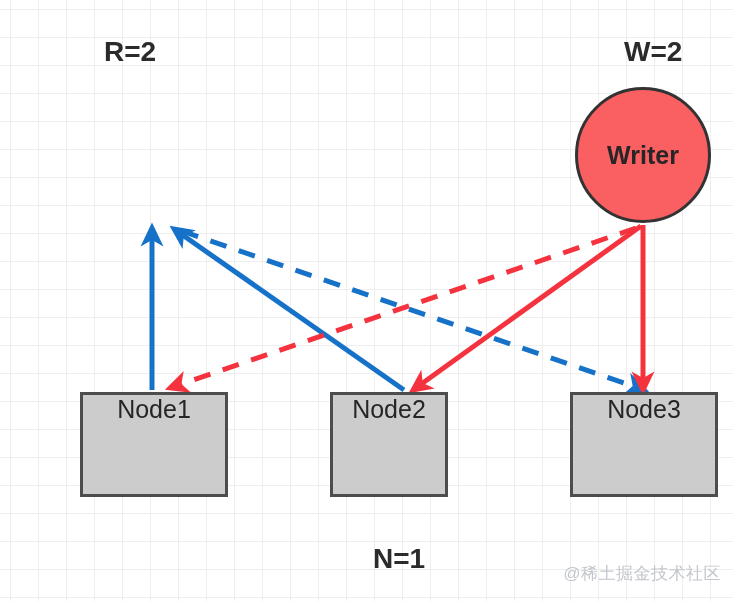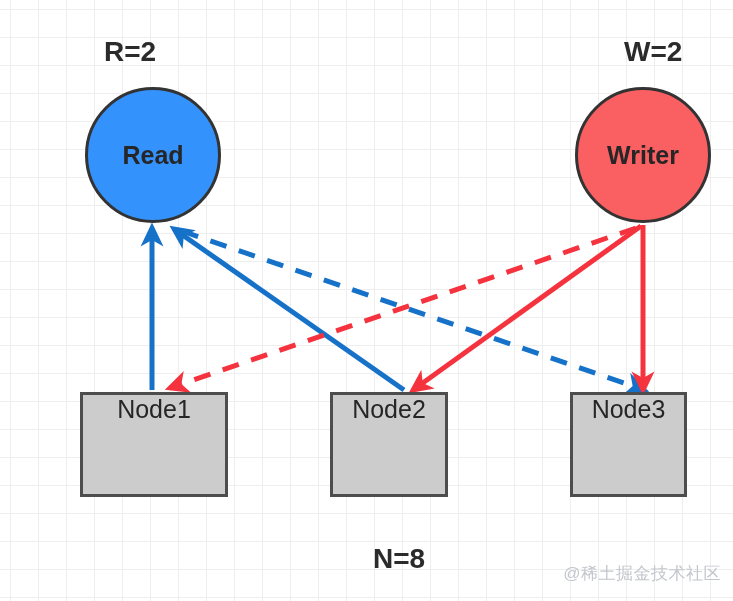--- a/index.html
+++ b/index.html
@@ -88,36 +88,33 @@
     <g id="edge-group">
         <line x1="152" y1="390" x2="152" y2="228" stroke="#1572c8" stroke-width="5" stroke-linecap="butt" marker-end="url(#arrow-blue)"></line>
         <line x1="404" y1="390" x2="174" y2="229" stroke="#1572c8" stroke-width="5" stroke-linecap="butt" marker-end="url(#arrow-blue)"></line>
         <line x1="182" y1="231" x2="644" y2="390" stroke="#1572c8" stroke-width="5" stroke-linecap="butt" stroke-dasharray="17 13" marker-end="url(#arrow-blue)"></line>
         <line x1="643" y1="225" x2="643" y2="390" stroke="#f5333f" stroke-width="5" stroke-linecap="butt" marker-end="url(#arrow-red)"></line>
         <line x1="641" y1="226" x2="413" y2="390" stroke="#f5333f" stroke-width="5" stroke-linecap="butt" marker-end="url(#arrow-red)"></line>
         <line x1="636" y1="228" x2="170" y2="388" stroke="#f5333f" stroke-width="5" stroke-linecap="butt" stroke-dasharray="17 13" marker-end="url(#arrow-red)"></line>
       </g>
   </svg>
 
-  <div class="node-circle" id="actor-read" style="left: 85px; top: 87px; width: 136px; height: 136px; background: rgb(51, 146, 251); border-color: rgb(51, 51, 51);">
-    <span>Read</span>
-  </div>
   <div class="node-circle" id="actor-writer" style="left: 575px; top: 87px; width: 136px; height: 136px; background: rgb(250, 95, 98); border-color: rgb(51, 51, 51);">
     <span>Writer</span>
   </div>
 
   <div class="node-box" id="box-node1" style="left: 80px; top: 392px; width: 148px; height: 105px; background: rgb(204, 204, 204); border-color: rgb(77, 77, 77);">
     <span>Node1</span>
   </div>
   <div class="node-box" id="box-node2" style="left: 330px; top: 392px; width: 118px; height: 105px; background: rgb(204, 204, 204); border-color: rgb(77, 77, 77);">
     <span>Node2</span>
   </div>
-  <div class="node-box" id="box-node3" style="left: 570px; top: 392px; width: 117px; height: 105px; background: rgb(204, 204, 204); border-color: rgb(77, 77, 77);">
+  <div class="node-box" id="box-node3" style="left: 570px; top: 392px; width: 148px; height: 105px; background: rgb(204, 204, 204); border-color: rgb(77, 77, 77);">
     <span>Node3</span>
   </div>
 
   <div class="annot" id="annot-r" style="left: 104px; top: 36px;">R=2</div>
   <div class="annot" id="annot-w" style="left: 624px; top: 36px;">W=2</div>
-  <div class="annot" id="annot-n" style="left: 373px; top: 543px;">N=8</div>
+  <div class="annot" id="annot-n" style="left: 373px; top: 543px;">N=1</div>
 
   <div class="watermark" id="watermark" style="right: 12px; bottom: 16px; color: rgb(195, 198, 204);">@稀土掘金技术社区</div>
 
 </div>
 
 </body></html>

